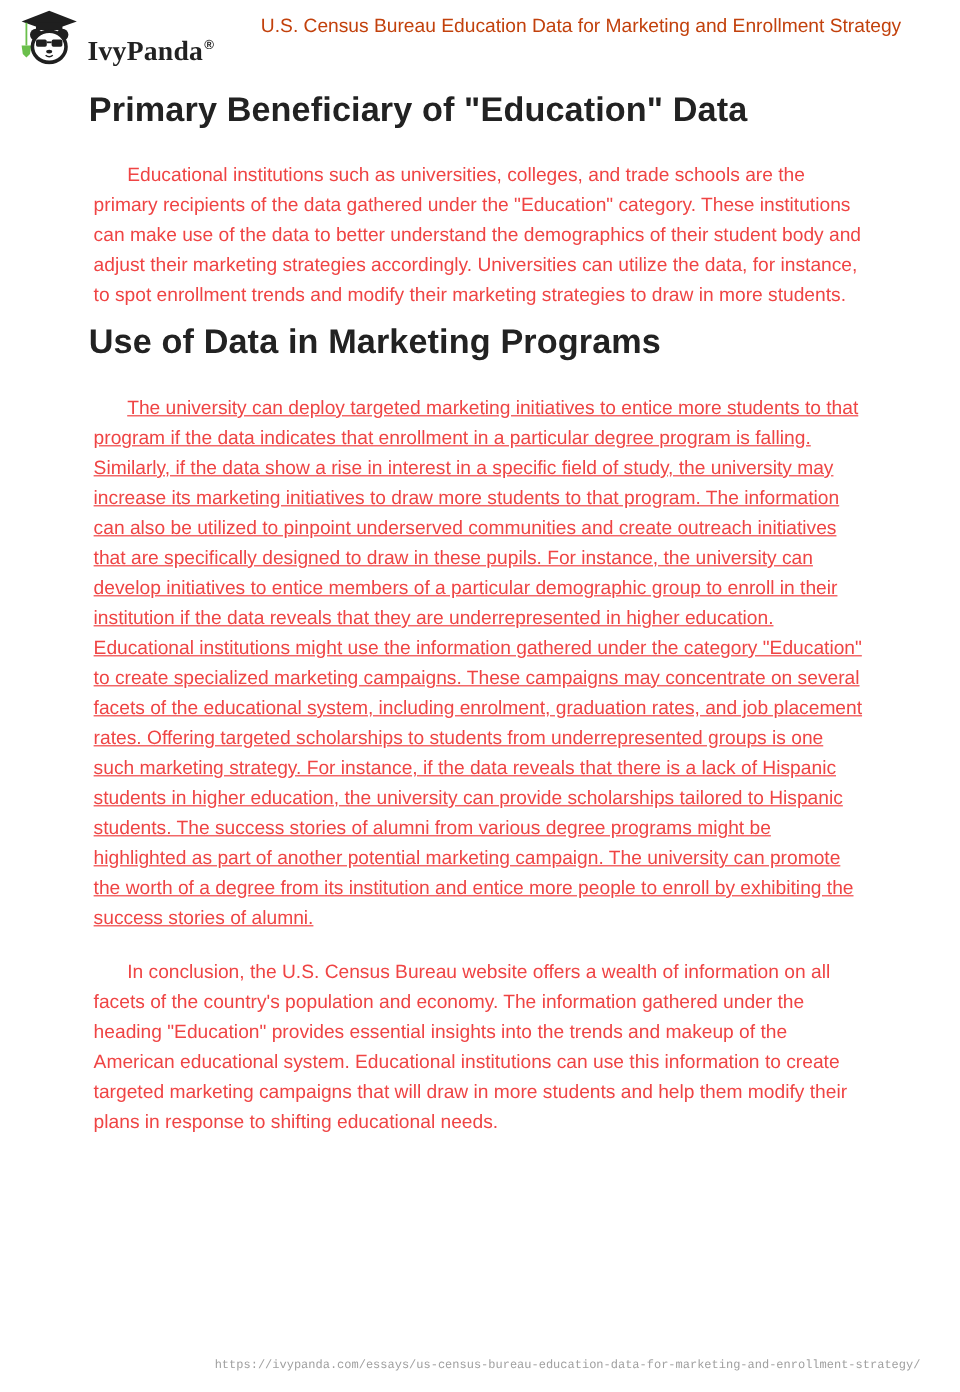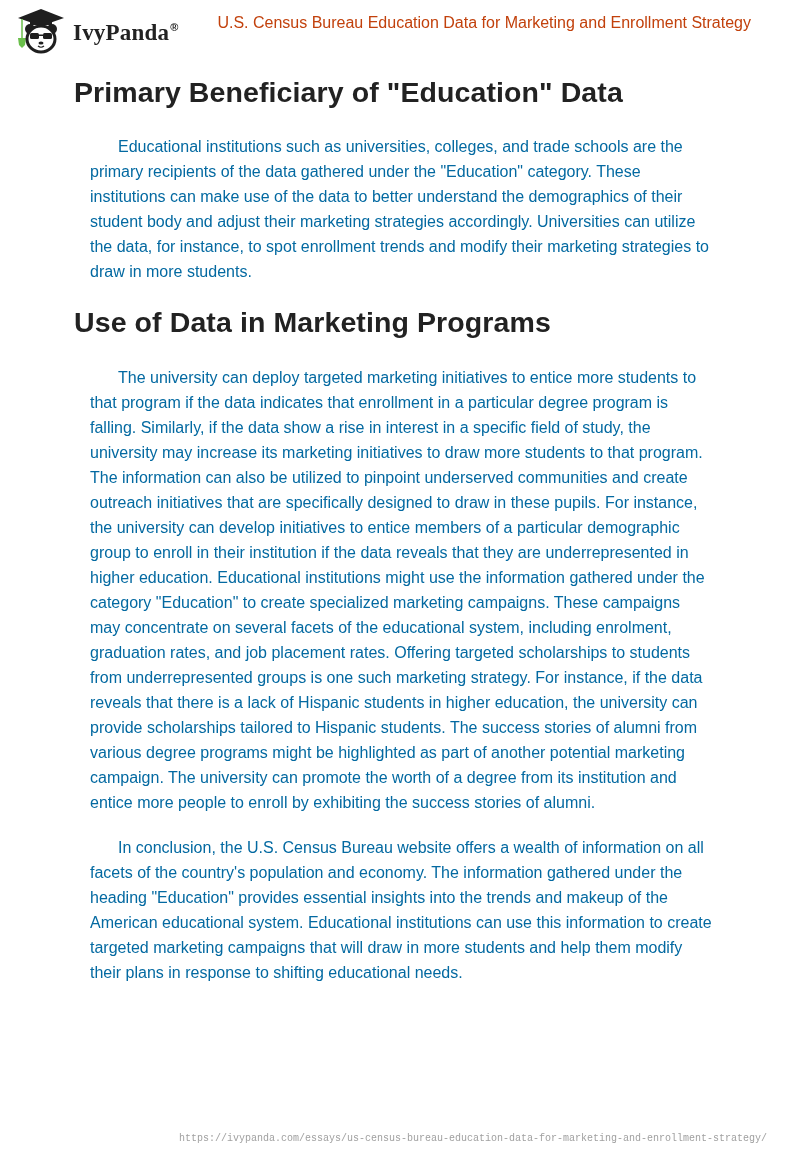--- a/index.html
+++ b/index.html
@@ -18,21 +18,21 @@
     .header {
       position: absolute;
       top: 0; left: 0; right: 0;
       height: 60px;
     }
     .logo {
       position: absolute;
       left: 16px;
       top: 8px;
       display: flex;
-      align-items: center;
+      align-items: flex-end;
       text-decoration: none;
       color: #1f1f1f;
     }
     .logo svg { display: block; }
     .logo-text {
       font-family: "Liberation Serif", serif;
       font-weight: bold;
       font-size: 23px;
       margin-left: 7px;
       letter-spacing: 0.2px;
@@ -66,28 +66,28 @@
       font-weight: bold;
       font-size: 28.5px;
       color: #222222;
       margin: 0;
       line-height: 44px;
       letter-spacing: 0.1px;
     }
     p {
       font-size: 16px;
       line-height: 25px;
-      color: #0369a1;
-      margin: 16px;
+      color: #ef4444;
+      margin: 4px;
       text-indent: 28px;
     }
     .sec1-h { margin-top: 0px; }
     .sec1-p { margin-top: 20px; }
     .sec2-h { margin-top: 4px; }
-    .sec2-p { margin-top: 21px; }
+    .sec2-p { margin-top: 21px; text-decoration: underline; }
     .sec3-h { margin-top: 12px; }
     .sec3-p { margin-top: 20px; }
     .footer-url {
       position: absolute;
       right: 33px;
       top: 1133px;
       font-size: 10px;
       color: #a0a0a0;
       white-space: nowrap;
       text-decoration: none;

